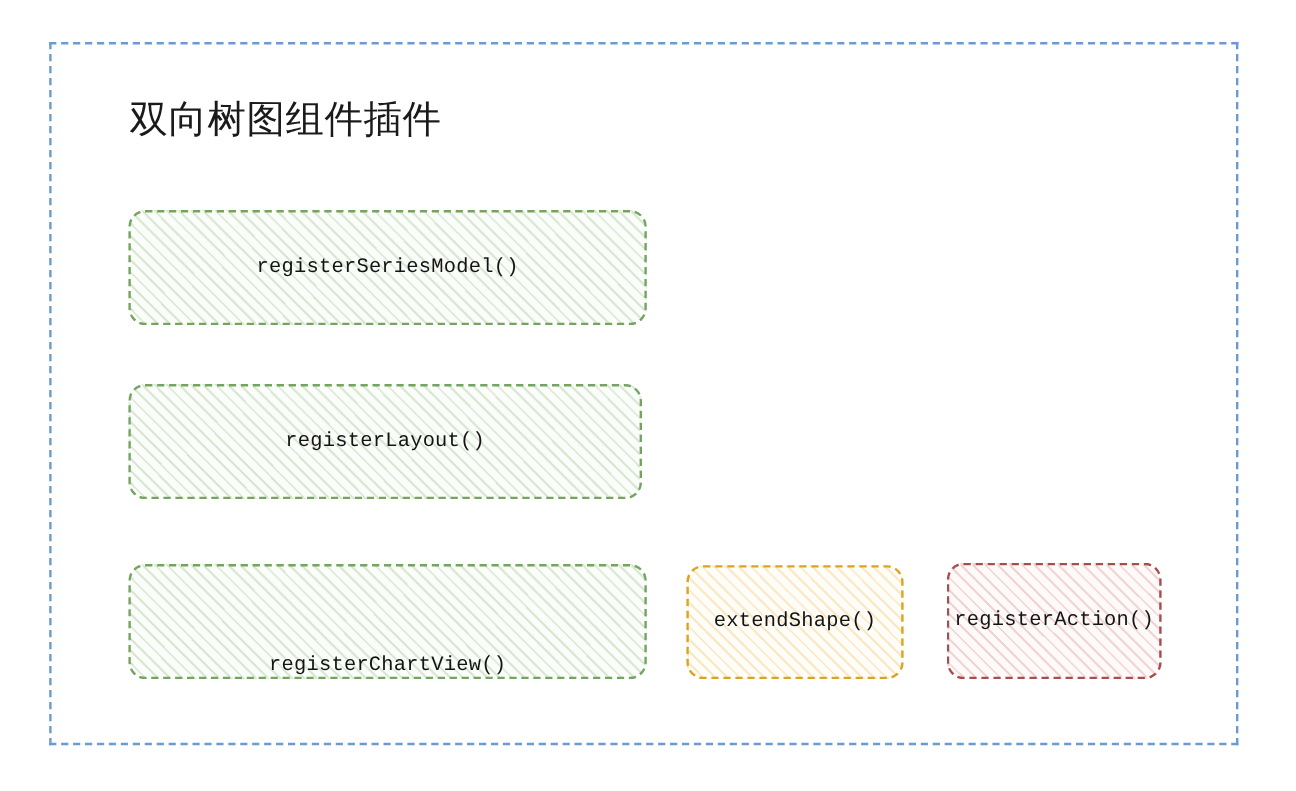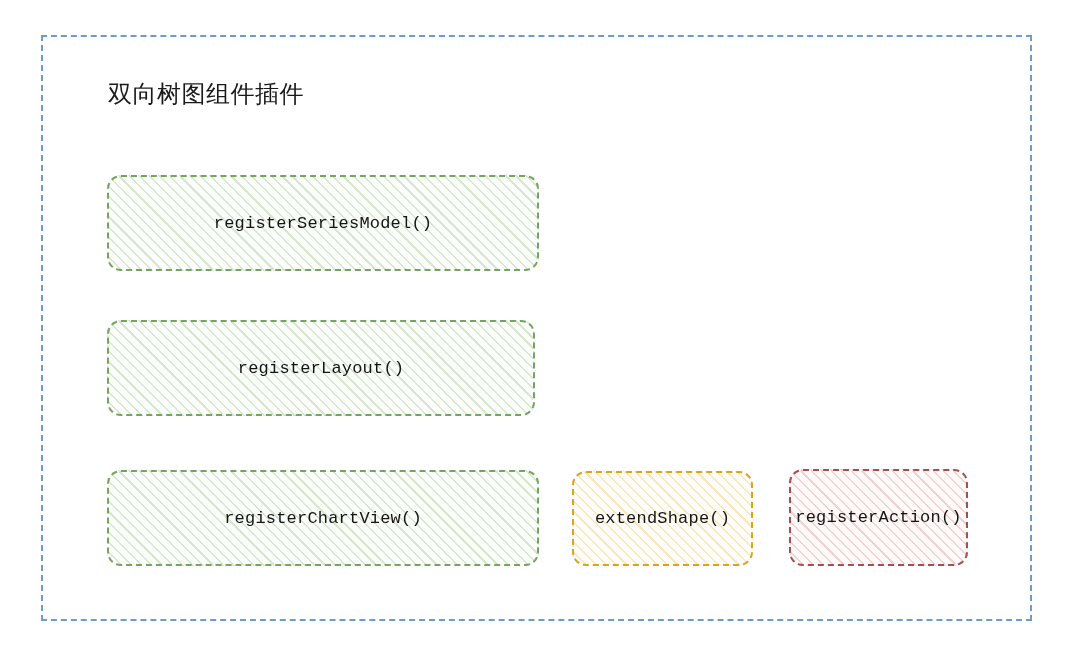--- a/index.html
+++ b/index.html
@@ -33,21 +33,21 @@
     border: 2px dashed #6C9BD2;
     background: transparent;
   }
 
   
   .diagram-title {
     position: absolute;
     left: 108px;
     top: 78px;
     font-family: Liberation Sans, sans-serif;
-    font-size: 24px;
+    font-size: 32px;
     font-weight: 400;
     color: #1a1a1a;
     letter-spacing: 0.5px;
     white-space: nowrap;
   }
 
   
   .node {
     position: absolute;
     box-sizing: border-box;
@@ -105,21 +105,21 @@
       rgba(191, 86, 86, 0.24) 0px,
       rgba(191, 86, 86, 0.24) 1.6px,
       rgba(255, 255, 255, 0) 1.6px,
       rgba(255, 255, 255, 0) 7.2px
     );
   }
 
   
   #node-series-model { left: 107px; top: 175px; width: 432px; height: 96px; }
   #node-layout       { left: 107px; top: 320px; width: 428px; height: 96px; text-align: right; }
-  #node-chart-view   { left: 107px; top: 470px; width: 432px; height: 96px; }
+  #node-chart-view   { left: 107px; top: 470px; width: 432px; height: 96px; align-items: flex-end; }
   #node-extend-shape { left: 572px; top: 471px; width: 181px; height: 95px; }
   #node-register-action { left: 789px; top: 469px; width: 179px; height: 97px; }
 </style>
 </head>
 <body>
 
 <div id="canvas">
 
   <div class="outer-frame"></div>
 

